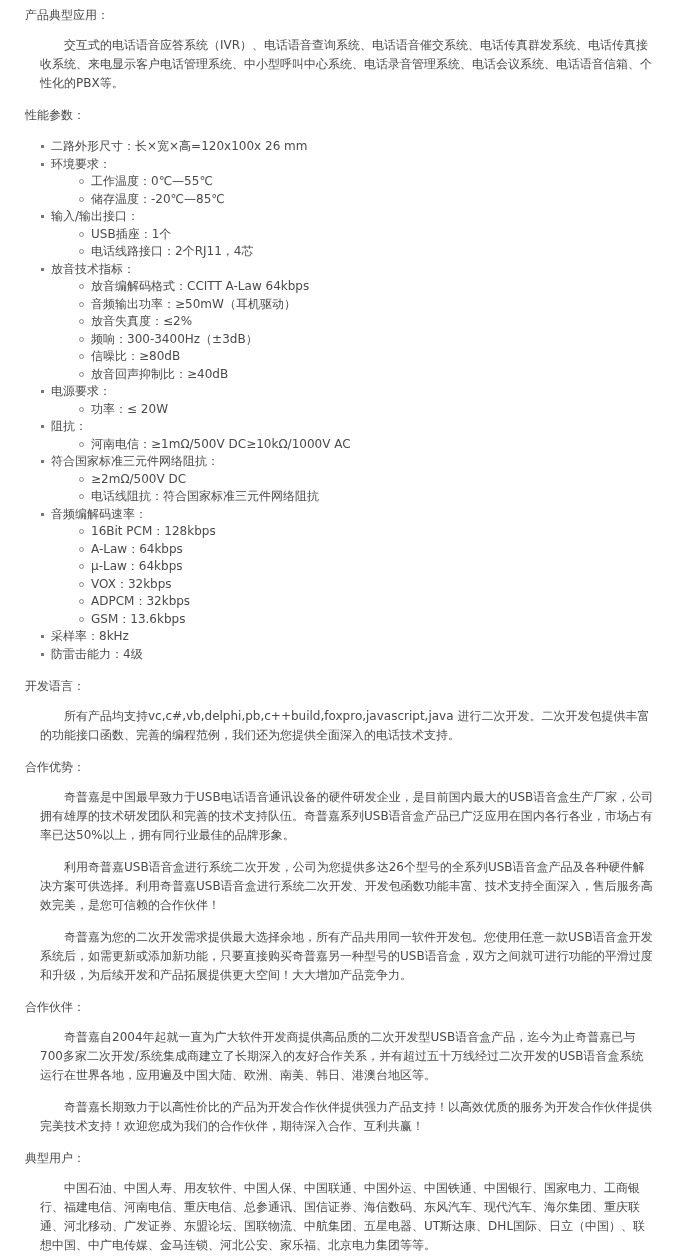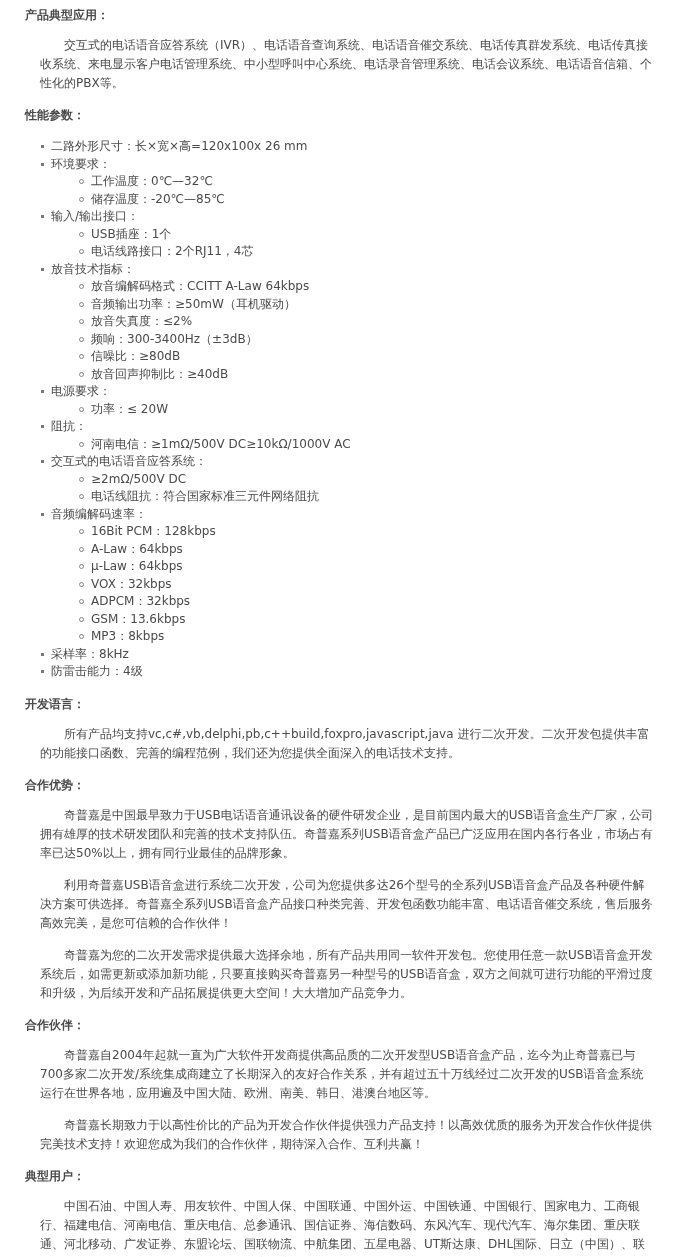--- a/index.html
+++ b/index.html
@@ -14,21 +14,21 @@
     font-size: 12px;
     color: #4a4a4a;
     -webkit-font-smoothing: antialiased;
   }
   .doc {
     padding: 8px 10px 10px 25px;
     box-sizing: border-box;
   }
   .sec-heading {
     font-size: 12px;
-    font-weight: bold;
+    font-weight: normal;
     margin: 15px 0 14px 0;
     line-height: 14px;
   }
   .sec-heading.first {
     margin-top: 0;
   }
   p.para {
     margin: 13px 15px;
     line-height: 19px;
     text-indent: 2em;
@@ -78,21 +78,21 @@
   <div class="sec-heading first">产品典型应用：</div>
   <p class="para">交互式的电话语音应答系统（IVR）、电话语音查询系统、电话语音催交系统、电话传真群发系统、电话传真接收系统、来电显示客户电话管理系统、中小型呼叫中心系统、电话录音管理系统、电话会议系统、电话语音信箱、个性化的PBX等。</p>
 
   <div class="sec-heading">性能参数：</div>
   <ul class="l1">
 
     <li><span class="bullet1"></span><span>二路外形尺寸：长×宽×高=120x100x 26 mm</span></li>
 
     <li><span class="bullet1"></span><span>环境要求：</span>
       <ul class="l2">
-        <li><span class="bullet2"></span><span>工作温度：0℃—32℃</span></li>
+        <li><span class="bullet2"></span><span>工作温度：0℃—55℃</span></li>
         <li><span class="bullet2"></span><span>储存温度：-20℃—85℃</span></li>
       </ul>
     </li>
 
     <li><span class="bullet1"></span><span>输入/输出接口：</span>
       <ul class="l2">
         <li><span class="bullet2"></span><span>USB插座：1个</span></li>
         <li><span class="bullet2"></span><span>电话线路接口：2个RJ11，4芯</span></li>
       </ul>
     </li>
@@ -113,51 +113,50 @@
         <li><span class="bullet2"></span><span>功率：≤ 20W</span></li>
       </ul>
     </li>
 
     <li><span class="bullet1"></span><span>阻抗：</span>
       <ul class="l2">
         <li><span class="bullet2"></span><span>河南电信：≥1mΩ/500V DC≥10kΩ/1000V AC</span></li>
       </ul>
     </li>
 
-    <li><span class="bullet1"></span><span>交互式的电话语音应答系统：</span>
+    <li><span class="bullet1"></span><span>符合国家标准三元件网络阻抗：</span>
       <ul class="l2">
         <li><span class="bullet2"></span><span>≥2mΩ/500V DC</span></li>
         <li><span class="bullet2"></span><span>电话线阻抗：符合国家标准三元件网络阻抗</span></li>
       </ul>
     </li>
 
     <li><span class="bullet1"></span><span>音频编解码速率：</span>
       <ul class="l2">
         <li><span class="bullet2"></span><span>16Bit PCM：128kbps</span></li>
         <li><span class="bullet2"></span><span>A-Law：64kbps</span></li>
         <li><span class="bullet2"></span><span>μ-Law：64kbps</span></li>
         <li><span class="bullet2"></span><span>VOX：32kbps</span></li>
         <li><span class="bullet2"></span><span>ADPCM：32kbps</span></li>
         <li><span class="bullet2"></span><span>GSM：13.6kbps</span></li>
-        <li><span class="bullet2"></span><span>MP3：8kbps</span></li>
       </ul>
     </li>
 
     <li><span class="bullet1"></span><span>采样率：8kHz</span></li>
 
     <li><span class="bullet1"></span><span>防雷击能力：4级</span></li>
 
   </ul>
 
   <div class="sec-heading">开发语言：</div>
   <p class="para">所有产品均支持vc,c#,vb,delphi,pb,c++build,foxpro,javascript,java 进行二次开发。二次开发包提供丰富的功能接口函数、完善的编程范例，我们还为您提供全面深入的电话技术支持。</p>
 
   <div class="sec-heading">合作优势：</div>
   <p class="para">奇普嘉是中国最早致力于USB电话语音通讯设备的硬件研发企业，是目前国内最大的USB语音盒生产厂家，公司拥有雄厚的技术研发团队和完善的技术支持队伍。奇普嘉系列USB语音盒产品已广泛应用在国内各行各业，市场占有率已达50%以上，拥有同行业最佳的品牌形象。</p>
-  <p class="para">利用奇普嘉USB语音盒进行系统二次开发，公司为您提供多达26个型号的全系列USB语音盒产品及各种硬件解决方案可供选择。奇普嘉全系列USB语音盒产品接口种类完善、开发包函数功能丰富、电话语音催交系统，售后服务高效完美，是您可信赖的合作伙伴！</p>
+  <p class="para">利用奇普嘉USB语音盒进行系统二次开发，公司为您提供多达26个型号的全系列USB语音盒产品及各种硬件解决方案可供选择。利用奇普嘉USB语音盒进行系统二次开发、开发包函数功能丰富、技术支持全面深入，售后服务高效完美，是您可信赖的合作伙伴！</p>
   <p class="para">奇普嘉为您的二次开发需求提供最大选择余地，所有产品共用同一软件开发包。您使用任意一款USB语音盒开发系统后，如需更新或添加新功能，只要直接购买奇普嘉另一种型号的USB语音盒，双方之间就可进行功能的平滑过度和升级，为后续开发和产品拓展提供更大空间！大大增加产品竞争力。</p>
 
   <div class="sec-heading">合作伙伴：</div>
   <p class="para">奇普嘉自2004年起就一直为广大软件开发商提供高品质的二次开发型USB语音盒产品，迄今为止奇普嘉已与700多家二次开发/系统集成商建立了长期深入的友好合作关系，并有超过五十万线经过二次开发的USB语音盒系统运行在世界各地，应用遍及中国大陆、欧洲、南美、韩日、港澳台地区等。</p>
   <p class="para">奇普嘉长期致力于以高性价比的产品为开发合作伙伴提供强力产品支持！以高效优质的服务为开发合作伙伴提供完美技术支持！欢迎您成为我们的合作伙伴，期待深入合作、互利共赢！</p>
 
   <div class="sec-heading">典型用户：</div>
   <p class="para">中国石油、中国人寿、用友软件、中国人保、中国联通、中国外运、中国铁通、中国银行、国家电力、工商银行、福建电信、河南电信、重庆电信、总参通讯、国信证券、海信数码、东风汽车、现代汽车、海尔集团、重庆联通、河北移动、广发证券、东盟论坛、国联物流、中航集团、五星电器、UT斯达康、DHL国际、日立（中国）、联想中国、中广电传媒、金马连锁、河北公安、家乐福、北京电力集团等等。</p>
 
 </div>

